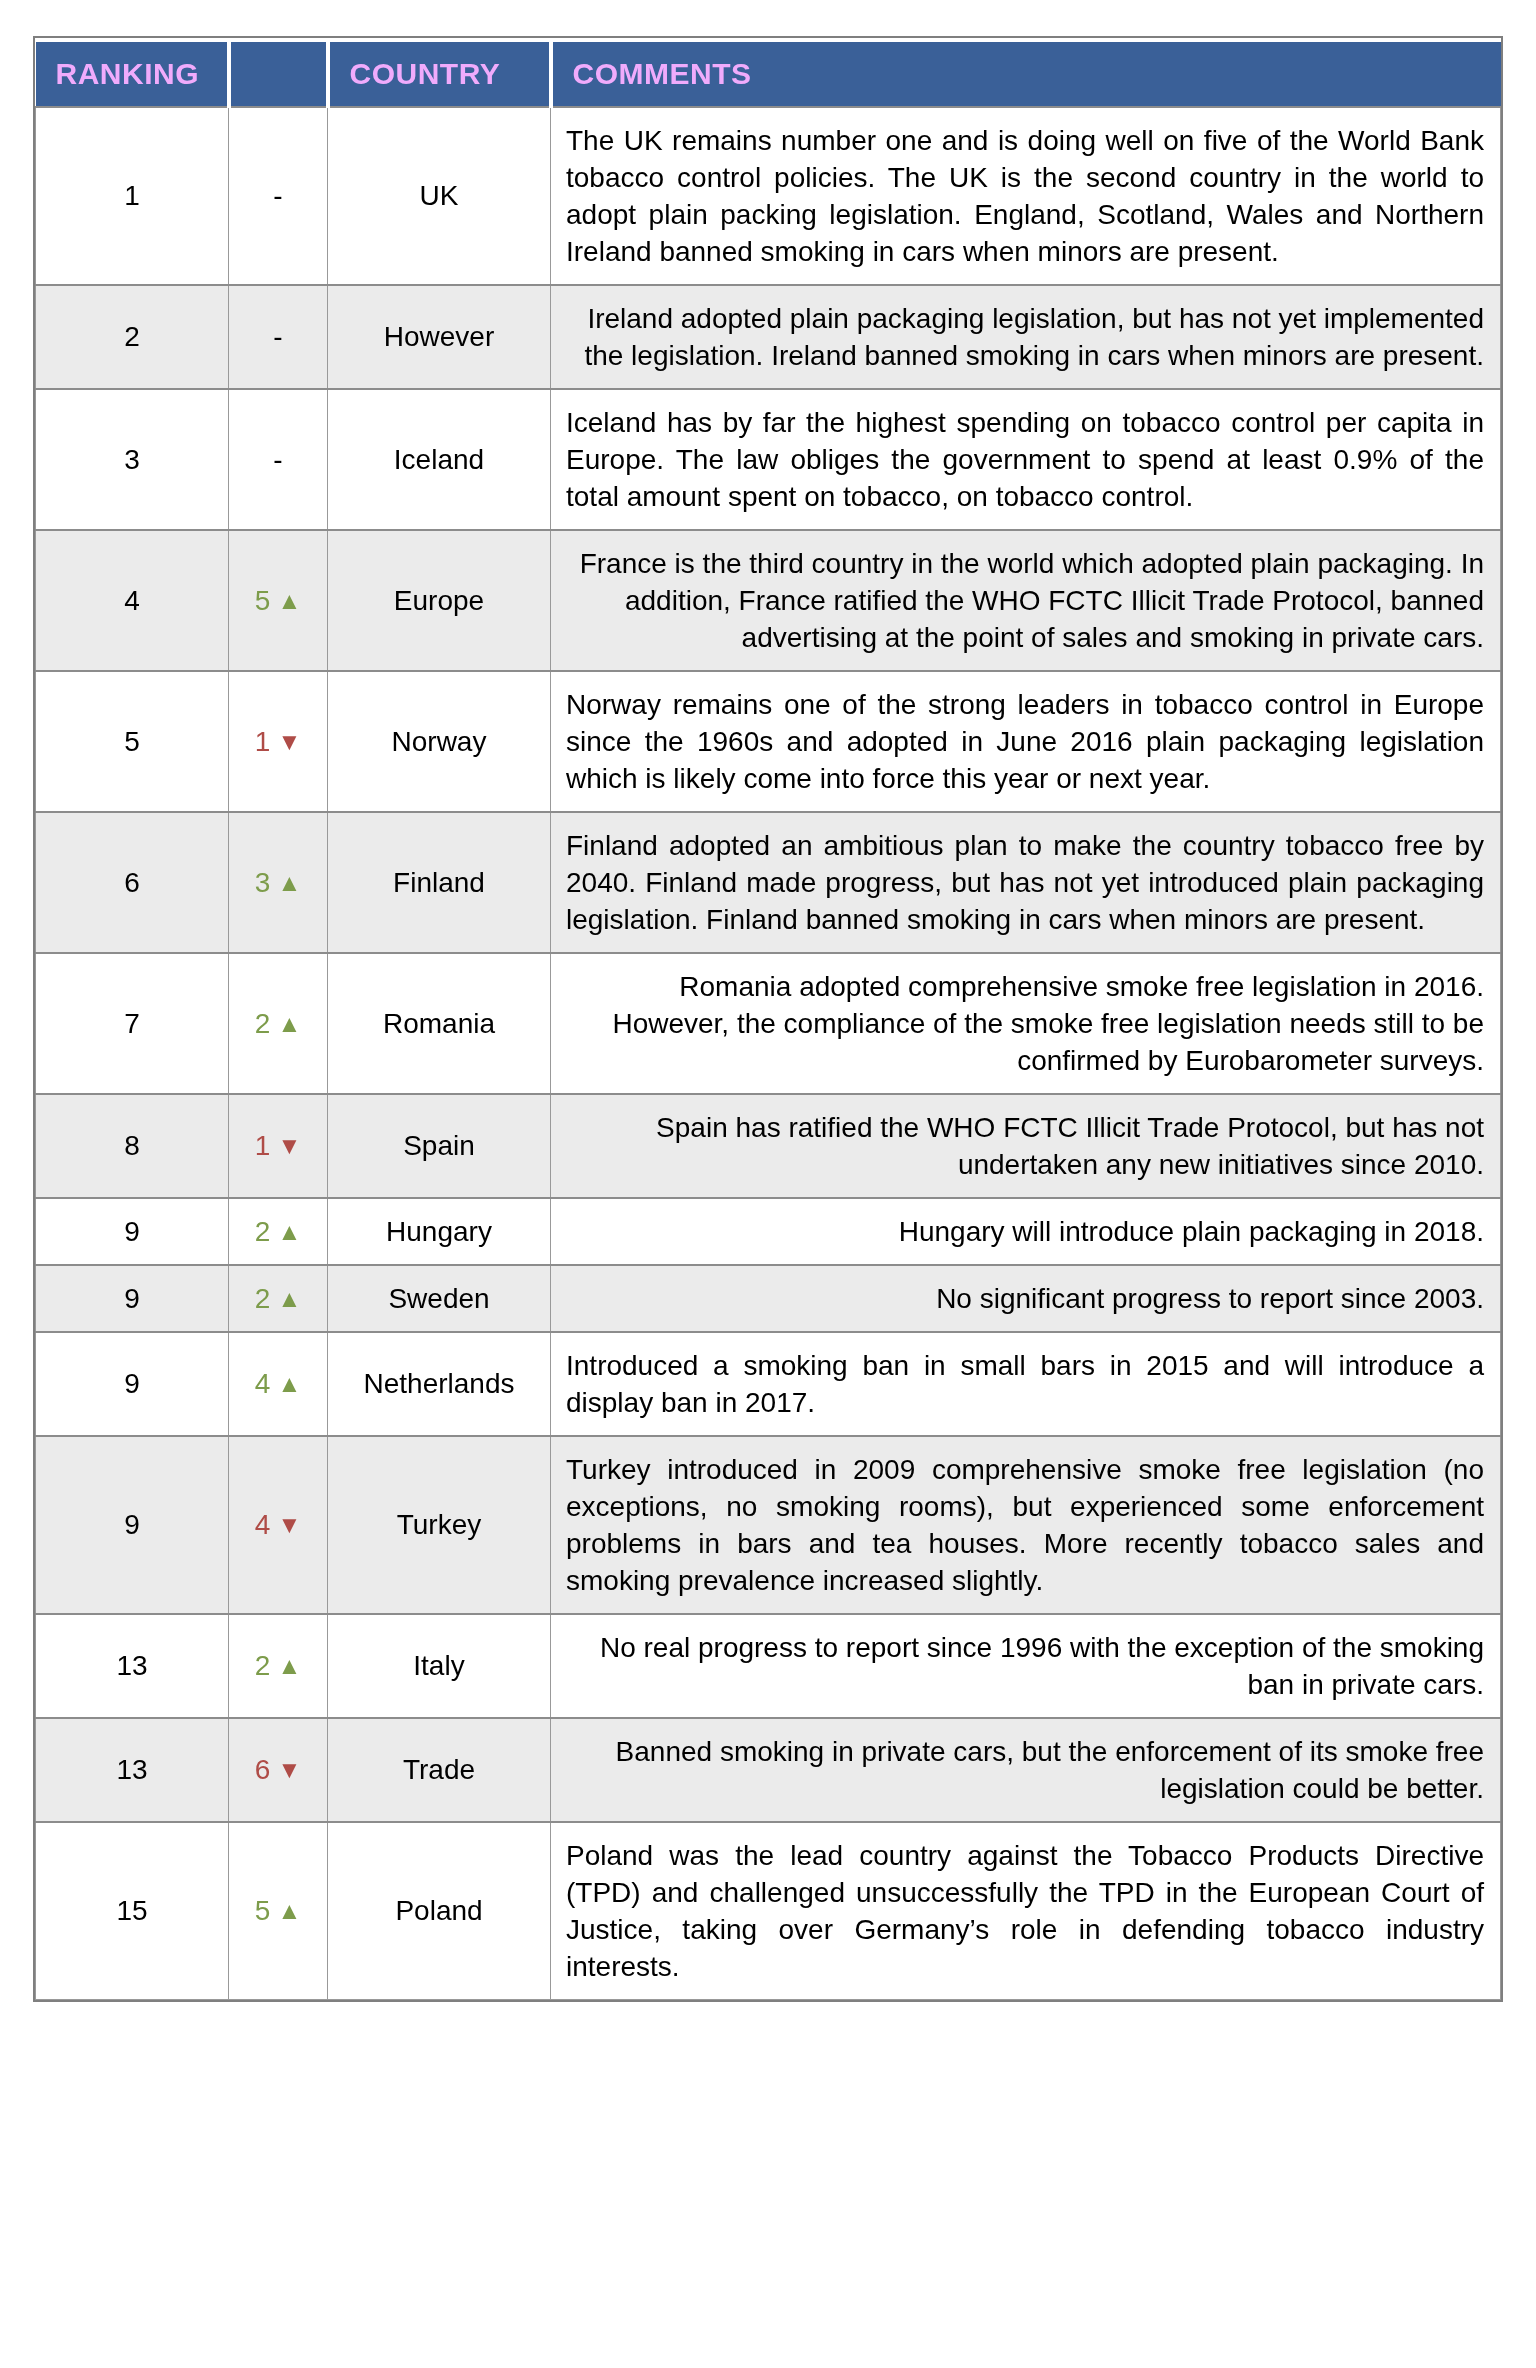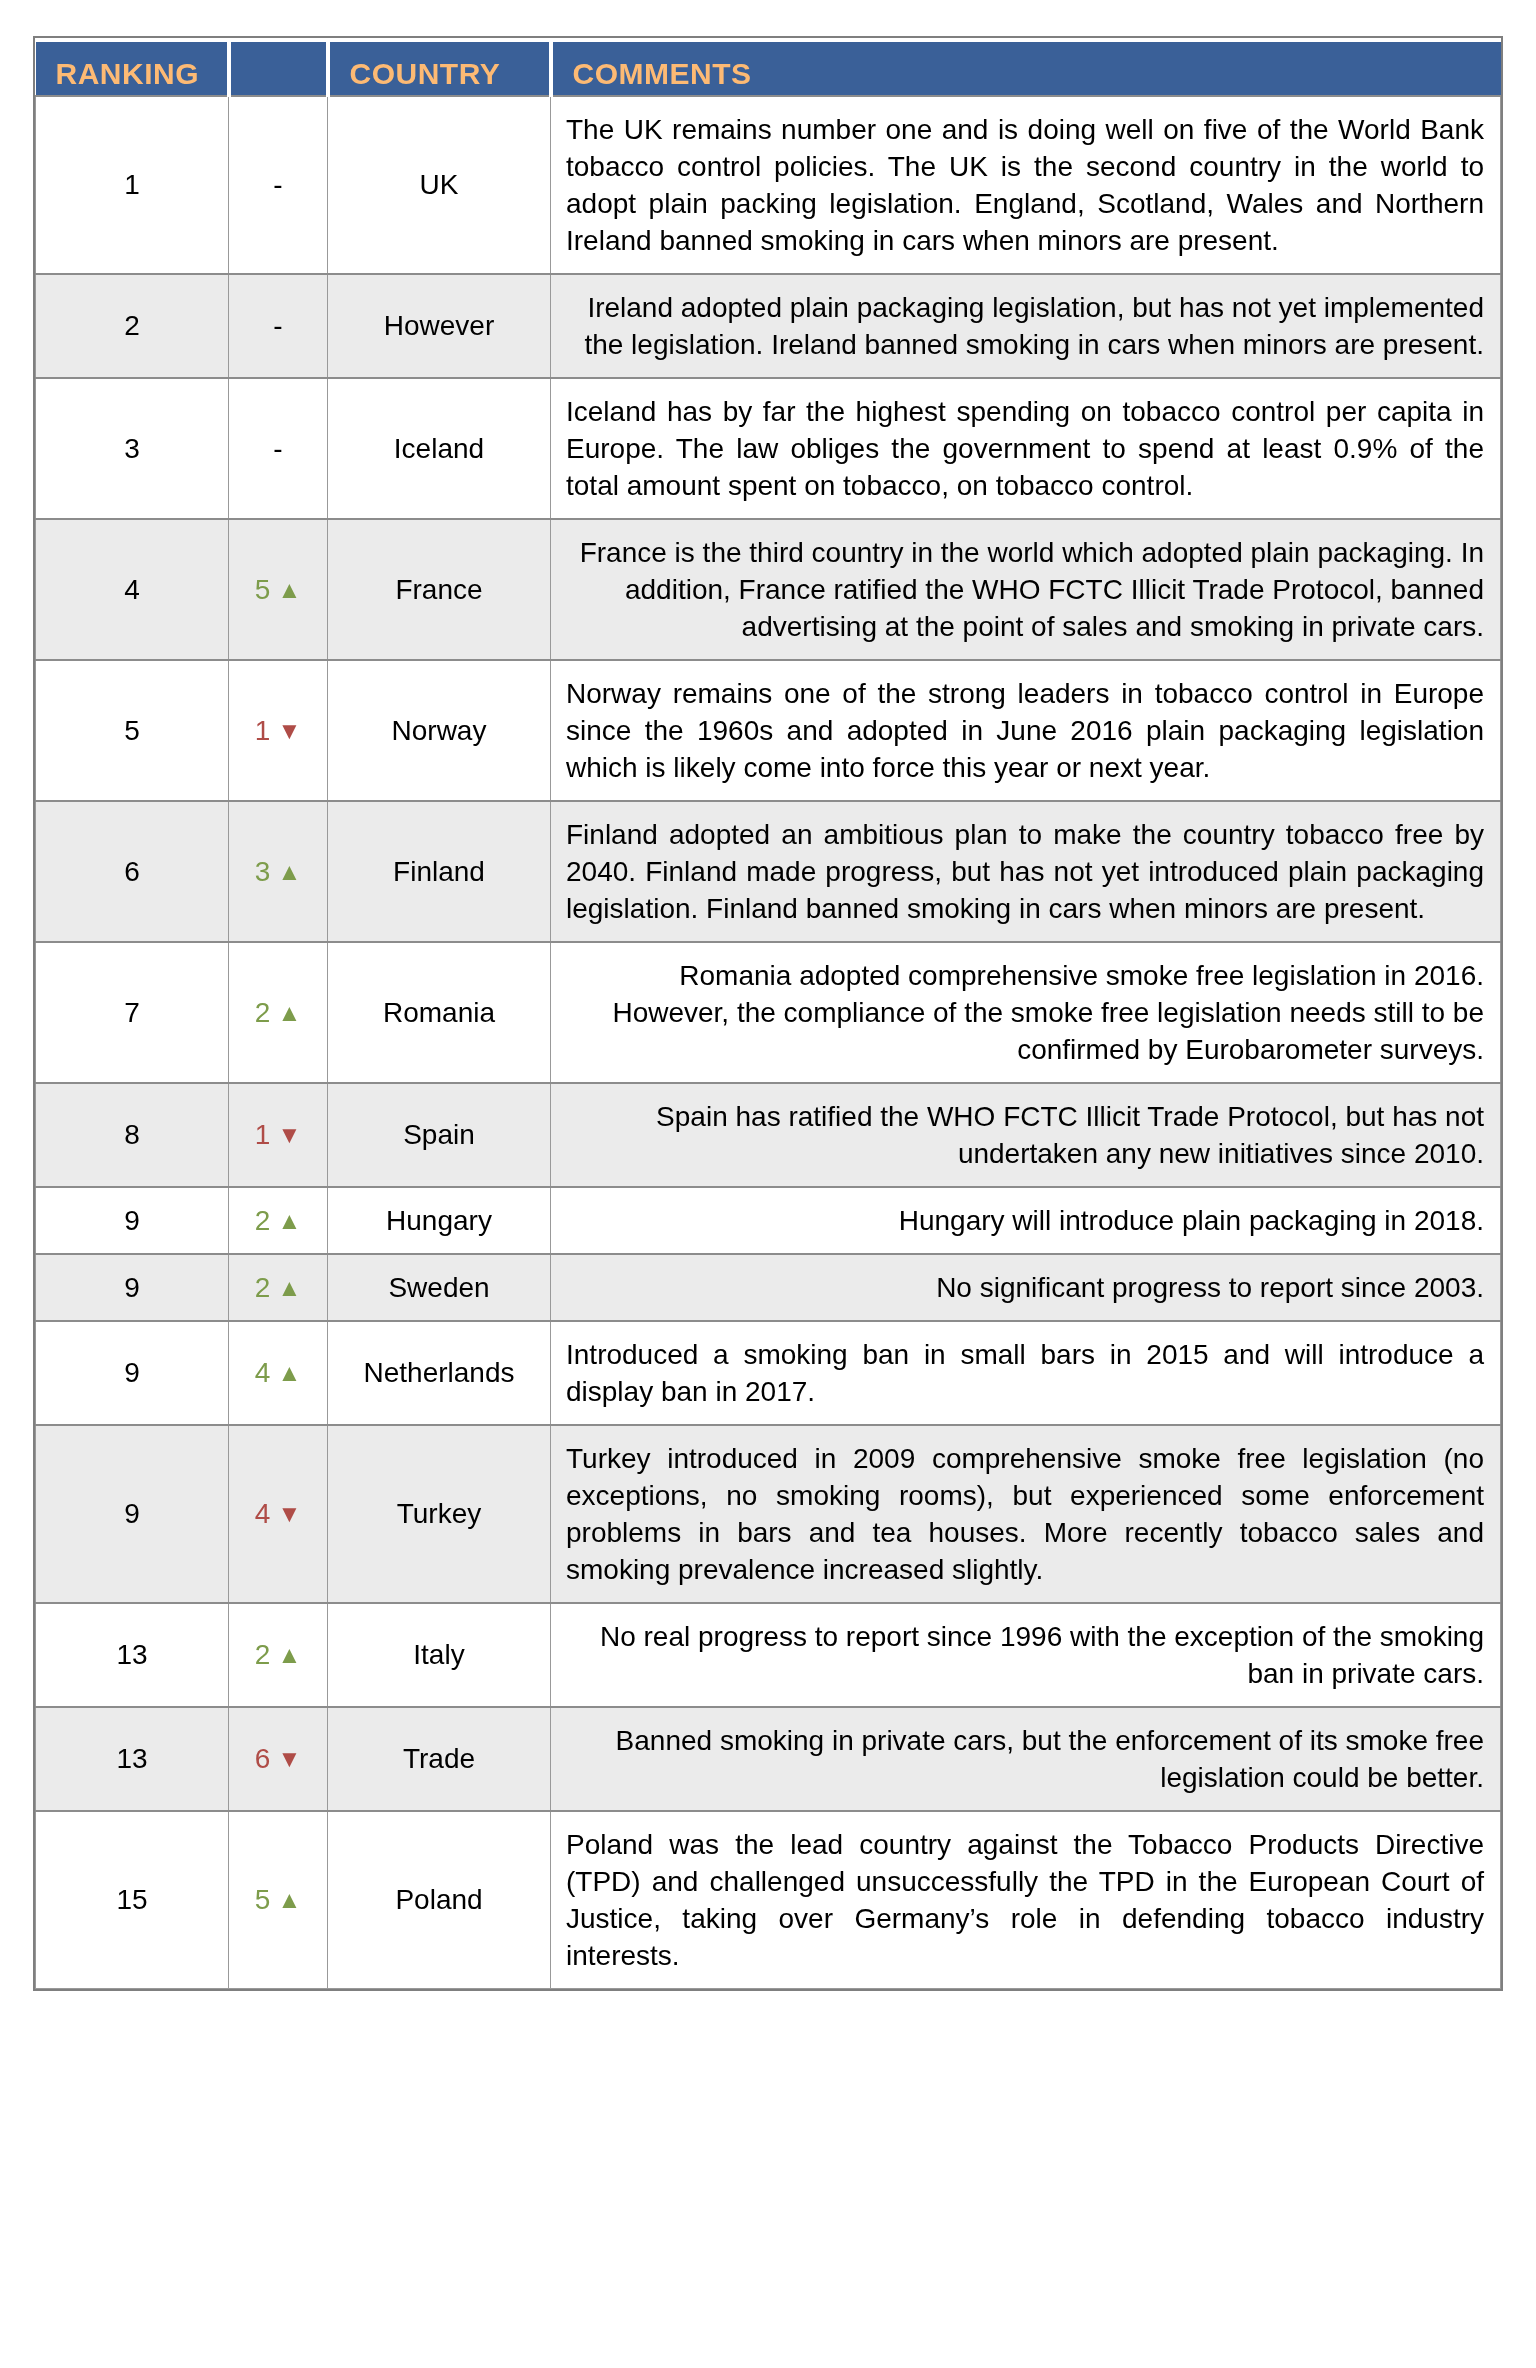--- a/index.html
+++ b/index.html
@@ -25,25 +25,25 @@
     border-collapse: collapse;
     table-layout: fixed;
   }
   col.c-rank    { width: 193px; }
   col.c-change  { width: 99px;  }
   col.c-country { width: 223px; }
   col.c-comments{ width: auto;  }
 
   th {
     background: #3A6098;
-    color: #fdba74;
+    color: #f0abfc;
     font-size: 30px;
     font-weight: bold;
     text-align: left;
-    padding: 15px 10px 4px 20px;
+    padding: 15px 10px 15px 20px;
     border-top: 4px solid #ffffff;
     border-left: 4px solid #ffffff;
     border-bottom: 2px solid #8c8c8c;
     letter-spacing: 0.5px;
   }
   th:first-child { border-left: none; }
 
   td {
     border: 1px solid #999999;
     border-top: 2px solid #8c8c8c;
@@ -131,21 +131,21 @@
     <td class="comments-cell justify">Iceland has by far the highest spending on tobacco control per capita in Europe. The law obliges the government to spend at least 0.9% of the total amount spent on tobacco, on tobacco control.</td>
   </tr>
 
   <tr class="shaded">
     <td class="rank-cell">4</td>
     <td class="change-cell">
       <span class="chg up">
         <span class="chg-num">5</span><span class="chg-arrow">▲</span>
       </span>
     </td>
-    <td class="country-cell">France</td>
+    <td class="country-cell">Europe</td>
     <td class="comments-cell left">France is the third country in the world which adopted plain packaging. In addition, France ratified the WHO FCTC Illicit Trade Protocol, banned advertising at the point of sales and smoking in private cars.</td>
   </tr>
 
   <tr>
     <td class="rank-cell">5</td>
     <td class="change-cell">
       <span class="chg down">
         <span class="chg-num">1</span><span class="chg-arrow">▼</span>
       </span>
     </td>

